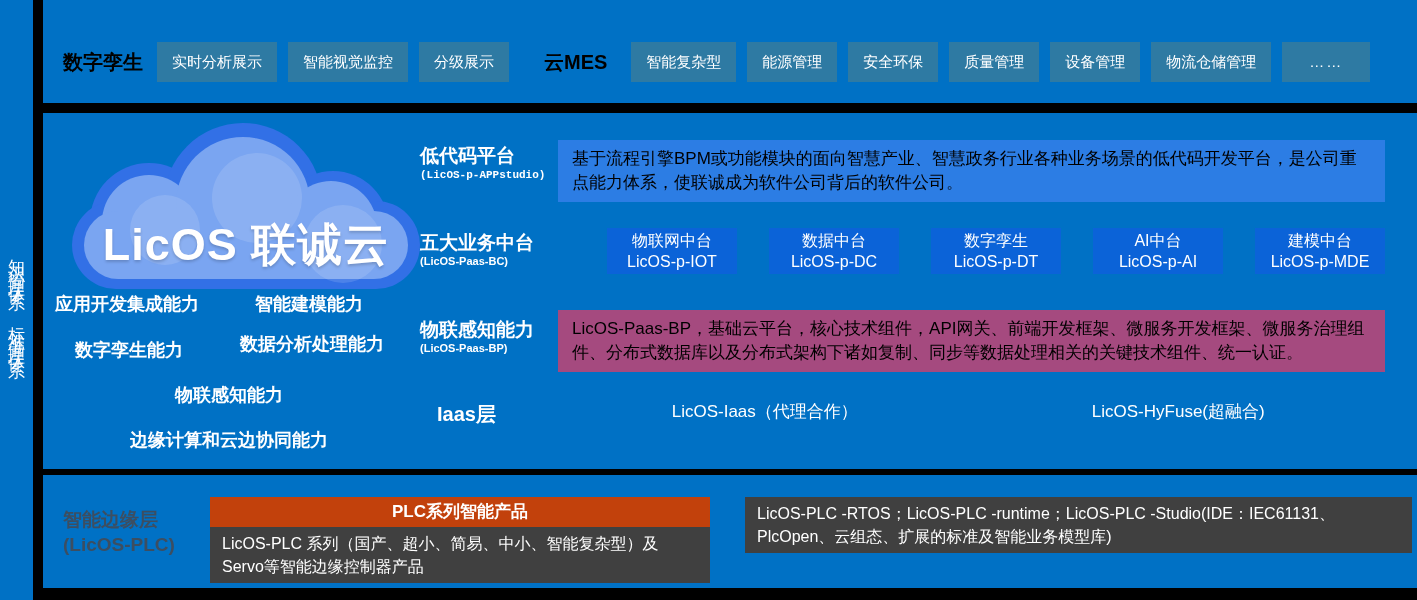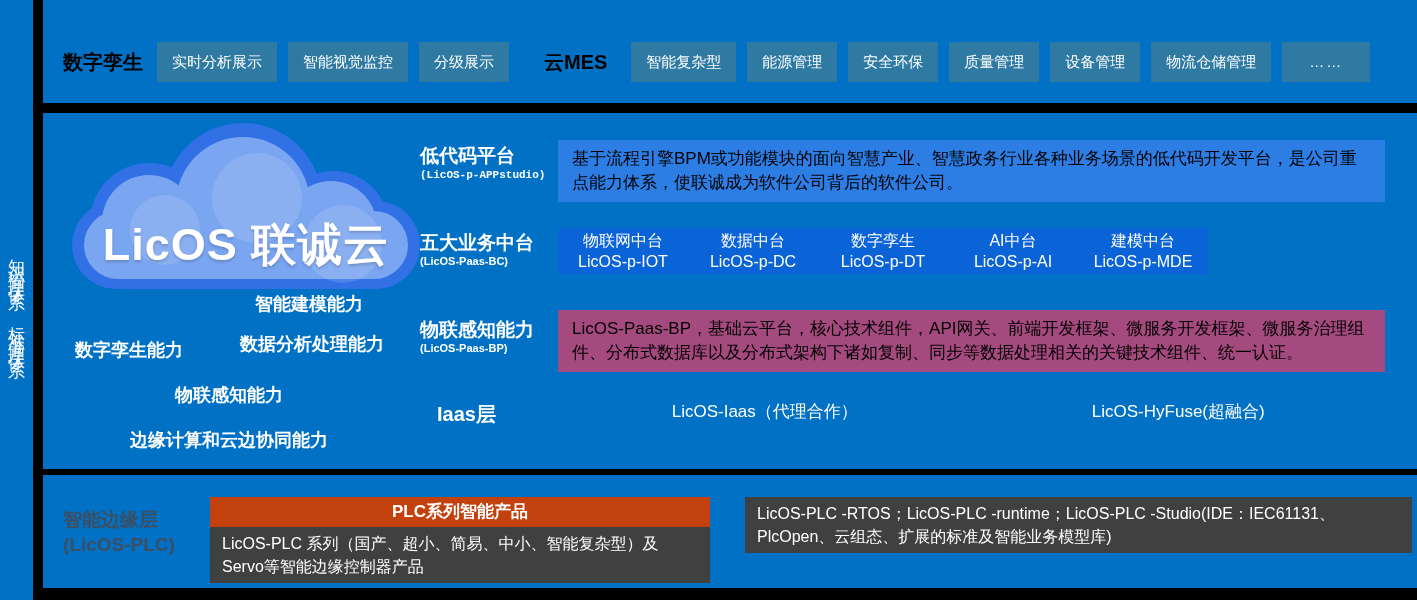--- a/index.html
+++ b/index.html
@@ -50,21 +50,21 @@
   .layer{position:absolute;left:377px;color:#fff;white-space:nowrap;}
   .layer-title{font-size:19px;font-weight:bold;line-height:22px;}
   .layer-sub{font-size:11px;font-weight:bold;line-height:14px;}
   .layer-iaas .layer-title{font-size:20px;}
 
   
   .rcol{position:absolute;left:515px;width:827px;}
   .desc-box{background:#2c7de4;color:#000000;font-size:17px;line-height:24px;
     padding:7px 14px;box-sizing:border-box;min-height:52px;}
   .tech-box{background:#a54a7f;}
-  .p-row{display:flex;justify-content:flex-start;}
+  .p-row{display:flex;justify-content:flex-end;gap:32px;}
   .pbox{background:#0b63d8;color:#fff;width:130px;height:46px;
     display:flex;flex-direction:column;align-items:center;justify-content:center;
     font-size:16px;line-height:21px;text-align:center;}
   .iaas-row{display:flex;color:#fff;font-size:17px;}
   .iaas-cell{width:50%;text-align:center;}
 
   
   .bottom-section{position:absolute;left:0;top:475px;width:1374px;height:113px;}
   .edge-label{position:absolute;left:20px;top:32px;color:#3c4e61;
     font-size:19px;font-weight:bold;line-height:25px;}
@@ -115,20 +115,21 @@
         <div class="c ci" style="left:30px;top:52px;width:94px;height:94px;"></div>
         <div class="c ci" style="left:104px;top:14px;width:134px;height:134px;"></div>
         <div class="c ci" style="left:213px;top:58px;width:92px;height:92px;"></div>
         <div class="cibase"></div>
         <div class="c ch" style="left:140px;top:30px;width:90px;height:90px;"></div>
         <div class="c ch" style="left:58px;top:72px;width:70px;height:70px;"></div>
         <div class="c ch" style="left:232px;top:82px;width:78px;height:78px;"></div>
         <div class="cloud-text">LicOS 联诚云</div>
       </div>
 
+      <div class="cap" style="left:12px;top:179px;">应用开发集成能力</div>
       <div class="cap" style="left:212px;top:179px;">智能建模能力</div>
       <div class="cap" style="left:32px;top:225px;">数字孪生能力</div>
       <div class="cap" style="left:197px;top:219px;">数据分析处理能力</div>
       <div class="cap" style="left:132px;top:270px;">物联感知能力</div>
       <div class="cap" style="left:87px;top:315px;">边缘计算和云边协同能力</div>
 
       <div class="layer" style="top:33px;font-family:Liberation Mono, monospace;">
         <div class="layer-title">低代码平台</div>
         <div class="layer-sub">(LicOS-p-APPstudio)</div>
       </div>

